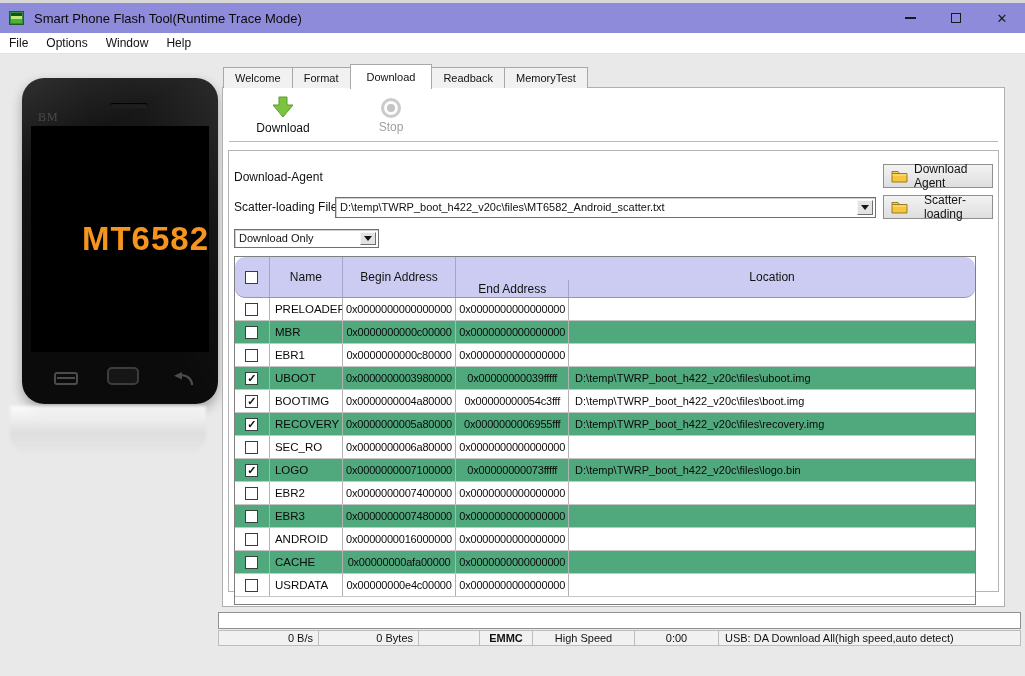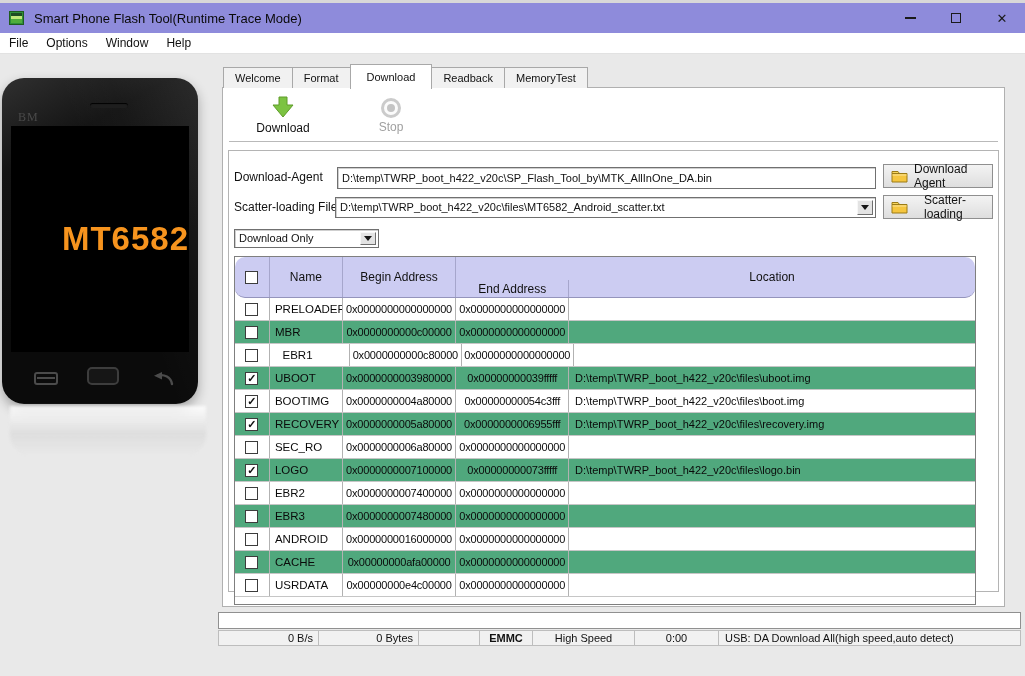--- a/index.html
+++ b/index.html
@@ -18,21 +18,21 @@
   .winbtn { width:46px; height:100%; display:flex; align-items:center; justify-content:center; cursor:default; }
   .glyph-min { width:11px; height:2px; background:#1a1a1a; }
   .glyph-max { width:10px; height:10px; border:1.5px solid #1a1a1a; }
   .glyph-close { font-size:13px; color:#1a1a1a; line-height:1; }
 
   
   .menubar { position:absolute; left:0; top:33px; width:100%; height:21px; background:#ffffff; display:flex; align-items:center; border-bottom:1px solid #e2e2e2; }
   .menu-item { padding:0 9px; font-size:12px; color:#111; height:100%; display:flex; align-items:center; }
 
   
-  .phone { position:absolute; left:2px; top:78px; width:196px; height:326px; border-radius:22px;
+  .phone { position:absolute; left:22px; top:78px; width:196px; height:326px; border-radius:22px;
            background:linear-gradient(150deg,#303030 0%,#141414 22%,#0b0b0b 60%); box-shadow:0 5px 12px rgba(0,0,0,0.3);padding-left:16px; }
   .phone::before { content:""; position:absolute; inset:0; border-radius:22px;
            background:linear-gradient(250deg, rgba(255,255,255,0.10) 0%, rgba(255,255,255,0.02) 28%, transparent 45%); }
   .speaker { position:absolute; left:88px; top:25px; width:38px; height:5px; background:#1e1e1e; border-radius:3px; box-shadow:inset 0 1px 1px #000; }
   .brand { position:absolute; left:16px; top:32px; font-family:"Liberation Serif", serif; font-size:12px; color:#4a4a4a; letter-spacing:1px; }
   .screen { position:absolute; left:9px; top:48px; width:178px; height:226px; background:#000; display:flex; align-items:center; justify-content:flex-end; }
   .chip { color:var(--chip_orange); font-size:33px; font-weight:bold; letter-spacing:1px; }
   .softkeys { position:absolute; left:0; bottom:10px; width:100%; height:30px; }
   .key-menu { position:absolute; left:32px; top:8px; width:24px; height:13px; border:2px solid #4b4b4b; border-radius:3px; }
   .key-menu i { position:absolute; left:1px; right:1px; top:3px; height:2px; background:#4b4b4b; }
@@ -178,23 +178,20 @@
     </div>
     <div class="tool tool-stop">
       <span class="stop-icon"></span>
       <div class="tool-label stop-label">Stop</div>
     </div>
     <div class="tool-sep"></div>
 
     <div class="groupbox"></div>
 
     <div class="fld-label lbl-da">Download-Agent</div>
-    <div class="field fld-da">
-      <span class="field-text">D:\temp\TWRP_boot_h422_v20c\SP_Flash_Tool_by\MTK_AllInOne_DA.bin</span>
-    </div>
     <div class="browse-btn btn-da">
       <svg class="folder-icon" width="17" height="13" viewBox="0 0 17 13">
         <path d="M1 3.5 L1 12 L16 12 L16 3.5 Z" fill="var(--folder_gold)" stroke="#9a7b16"></path>
         <path d="M1 3.5 L1 1.5 L7 1.5 L8.5 3.5 Z" fill="#f8d65e" stroke="#9a7b16"></path>
         <path d="M1.5 5 L15.5 5" stroke="#fbe49a" stroke-width="1"></path>
       </svg>
       <span>Download Agent</span>
     </div>
 
     <div class="fld-label lbl-sc">Scatter-loading File</div>
@@ -246,21 +243,21 @@
             </div>
             <div class="td namec" style="width: 73px;">MBR</div>
             <div class="td addr" style="width: 114px;">0x0000000000c00000</div>
             <div class="td addr" style="width: 113px;">0x0000000000000000</div>
             <div class="td loc" style="width: 407px;"></div>
           </div>
           <div class="tr">
             <div class="td cbcell" style="width: 35px;">
               <span class="cb"></span>
             </div>
-            <div class="td namec" style="width: 73px; margin-left: 8px;">EBR1</div>
+            <div class="td namec" style="width: 73px;">EBR1</div>
             <div class="td addr" style="width: 114px;">0x0000000000c80000</div>
             <div class="td addr" style="width: 113px;">0x0000000000000000</div>
             <div class="td loc" style="width: 407px;"></div>
           </div>
           <div class="tr green">
             <div class="td cbcell" style="width: 35px;">
               <span class="cb checked">✓</span>
             </div>
             <div class="td namec" style="width: 73px;">UBOOT</div>
             <div class="td addr" style="width: 114px;">0x0000000003980000</div>

